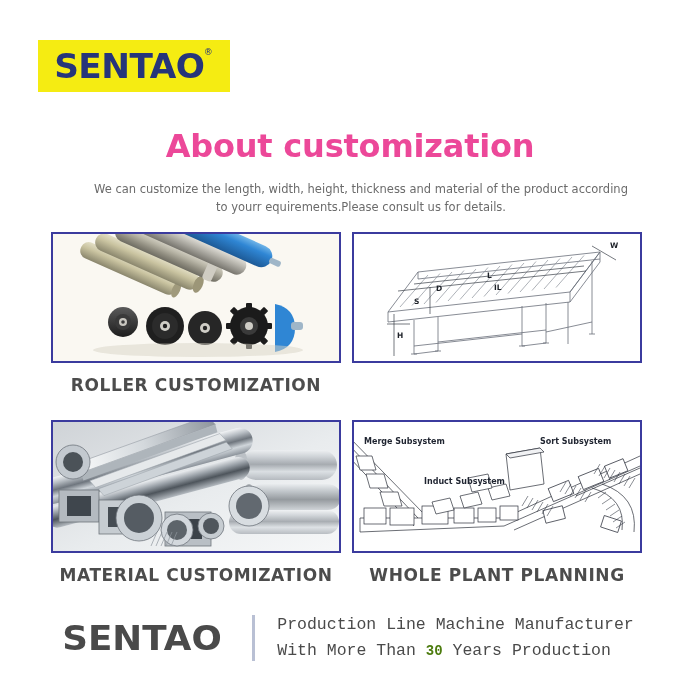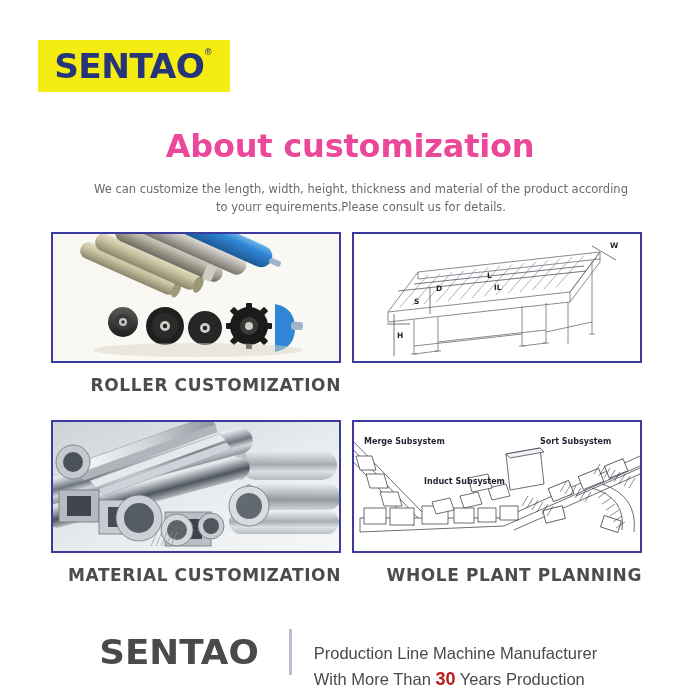--- a/index.html
+++ b/index.html
@@ -58,21 +58,21 @@
   .card { position: absolute; }
   .card .frame {
     border: 2px solid #3b3b9e;
     width: 100%; height: 131px;
     overflow: hidden;
     background: #ffffff;
   }
   .card .frame.cream { background: #faf8f2; }
   .card .caption {
     margin-top: 12px;
-    text-align: right;
+    text-align: center;
     font-family: "DejaVu Sans", sans-serif;
     font-weight: 700;
     font-size: 17px;
     letter-spacing: 0.6px;
     color: #4c4c4c;
   }
   #card-roller   { left: 51px;  top: 232px; width: 290px; }
   #card-size     { left: 352px; top: 232px; width: 290px; }
   #card-material { left: 51px;  top: 420px; width: 290px; }
   #card-plant    { left: 352px; top: 420px; width: 290px; }
@@ -92,29 +92,28 @@
     color: #4a4a4a;
     letter-spacing: 0px;
     transform: scaleX(1.05);
     line-height: 1;
   }
   .footer-divider {
     width: 3px; height: 46px; background: #b9c0d4;
     margin: 0 22px 0 34px;
   }
   .footer-text {
-    font-family: Liberation Sans, sans-serif;
+    font-family: Liberation Mono, monospace;
     font-size: 16.5px;
     color: #4a4a4a;
     line-height: 26px;
     white-space: nowrap;
-    margin-top: 28px;
   }
   .footer-text .hl {
-    color: #b91c1c; font-weight: 700; font-size: 18px;
+    color: #4d7c0f; font-weight: 700; font-size: 14px;
   }
 </style>
 </head>
 <body>
 
 <div class="page">
 
   <div class="logo-badge">
     <span class="logo-word">SENTAO</span>
     <span class="logo-reg">®</span>

